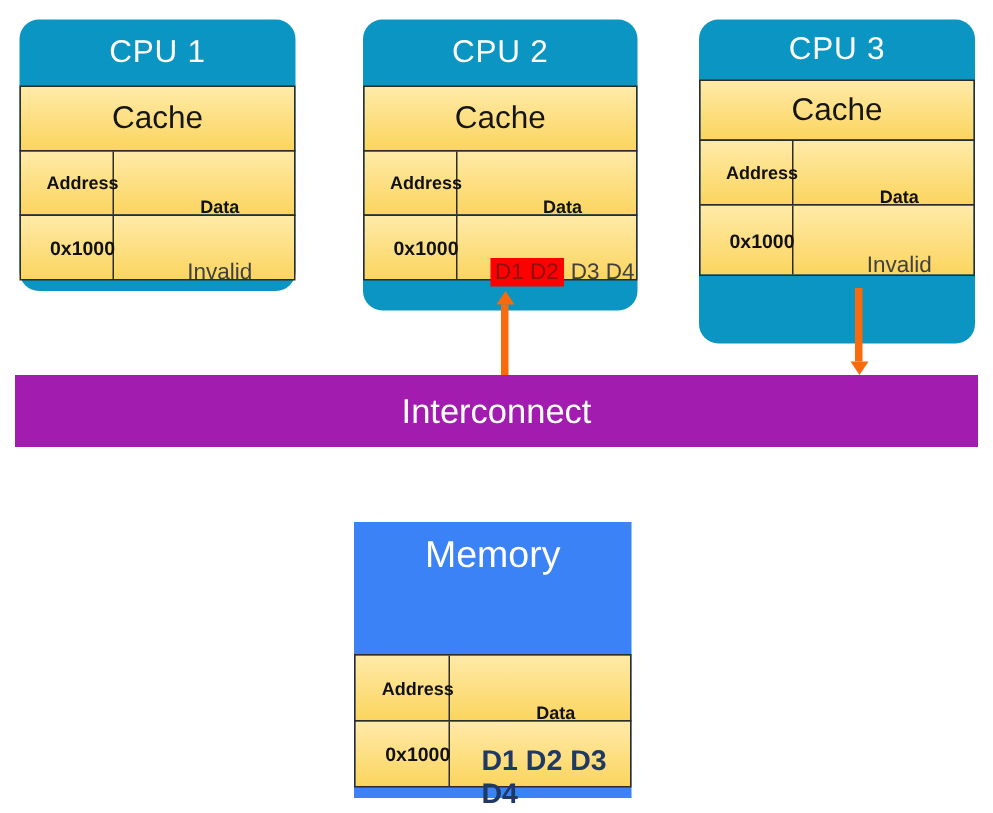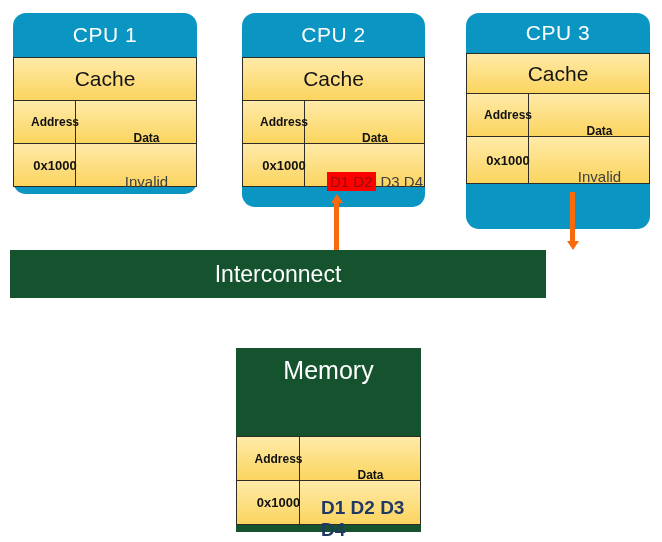--- a/index.html
+++ b/index.html
@@ -34,27 +34,27 @@
 
   .hdr-text{font-size:12px;font-weight:700;color:#111111;}
   .addr-val{font-size:13px;font-weight:700;color:#111111;}
   .invalid-text{font-size:15px;color:#404040;}
 
   .cpu2-data{font-size:15px;color:#404040;}
   .hl{background:#ff0000;color:#8f1010;padding:1px 3px;}
   .rest{margin-left:5px;}
 
   
-  .interconnect{position:absolute;left:10px;top:250px;width:536px;height:48px;
-                background:#14532d;color:#ffffff;display:flex;align-items:center;
+  .interconnect{position:absolute;left:10px;top:250px;width:642px;height:48px;
+                background:#a21caf;color:#ffffff;display:flex;align-items:center;
                 justify-content:center;font-size:23px;}
 
   
   .memory{position:absolute;left:236px;top:348px;width:185px;height:184px;
-          background:#14532d;display:flex;flex-direction:column;}
+          background:#3b82f6;display:flex;flex-direction:column;}
   .mem-title{height:89px;display:flex;align-items:flex-start;justify-content:center;
              padding-top:8px;box-sizing:border-box;color:#ffffff;font-size:25px;}
   .memory .hrow{height:45px;}
   .memory .drow{height:45px;}
   .memory .addr-cell{width:63px;}
   .mem-data{font-size:19px;font-weight:600;color:#1f3864;}
 
   
   .arrow{position:absolute;width:13px;display:flex;flex-direction:column;align-items:center;}
   .arrow .shaft{width:5px;flex:1;background:#f96a0d;}

